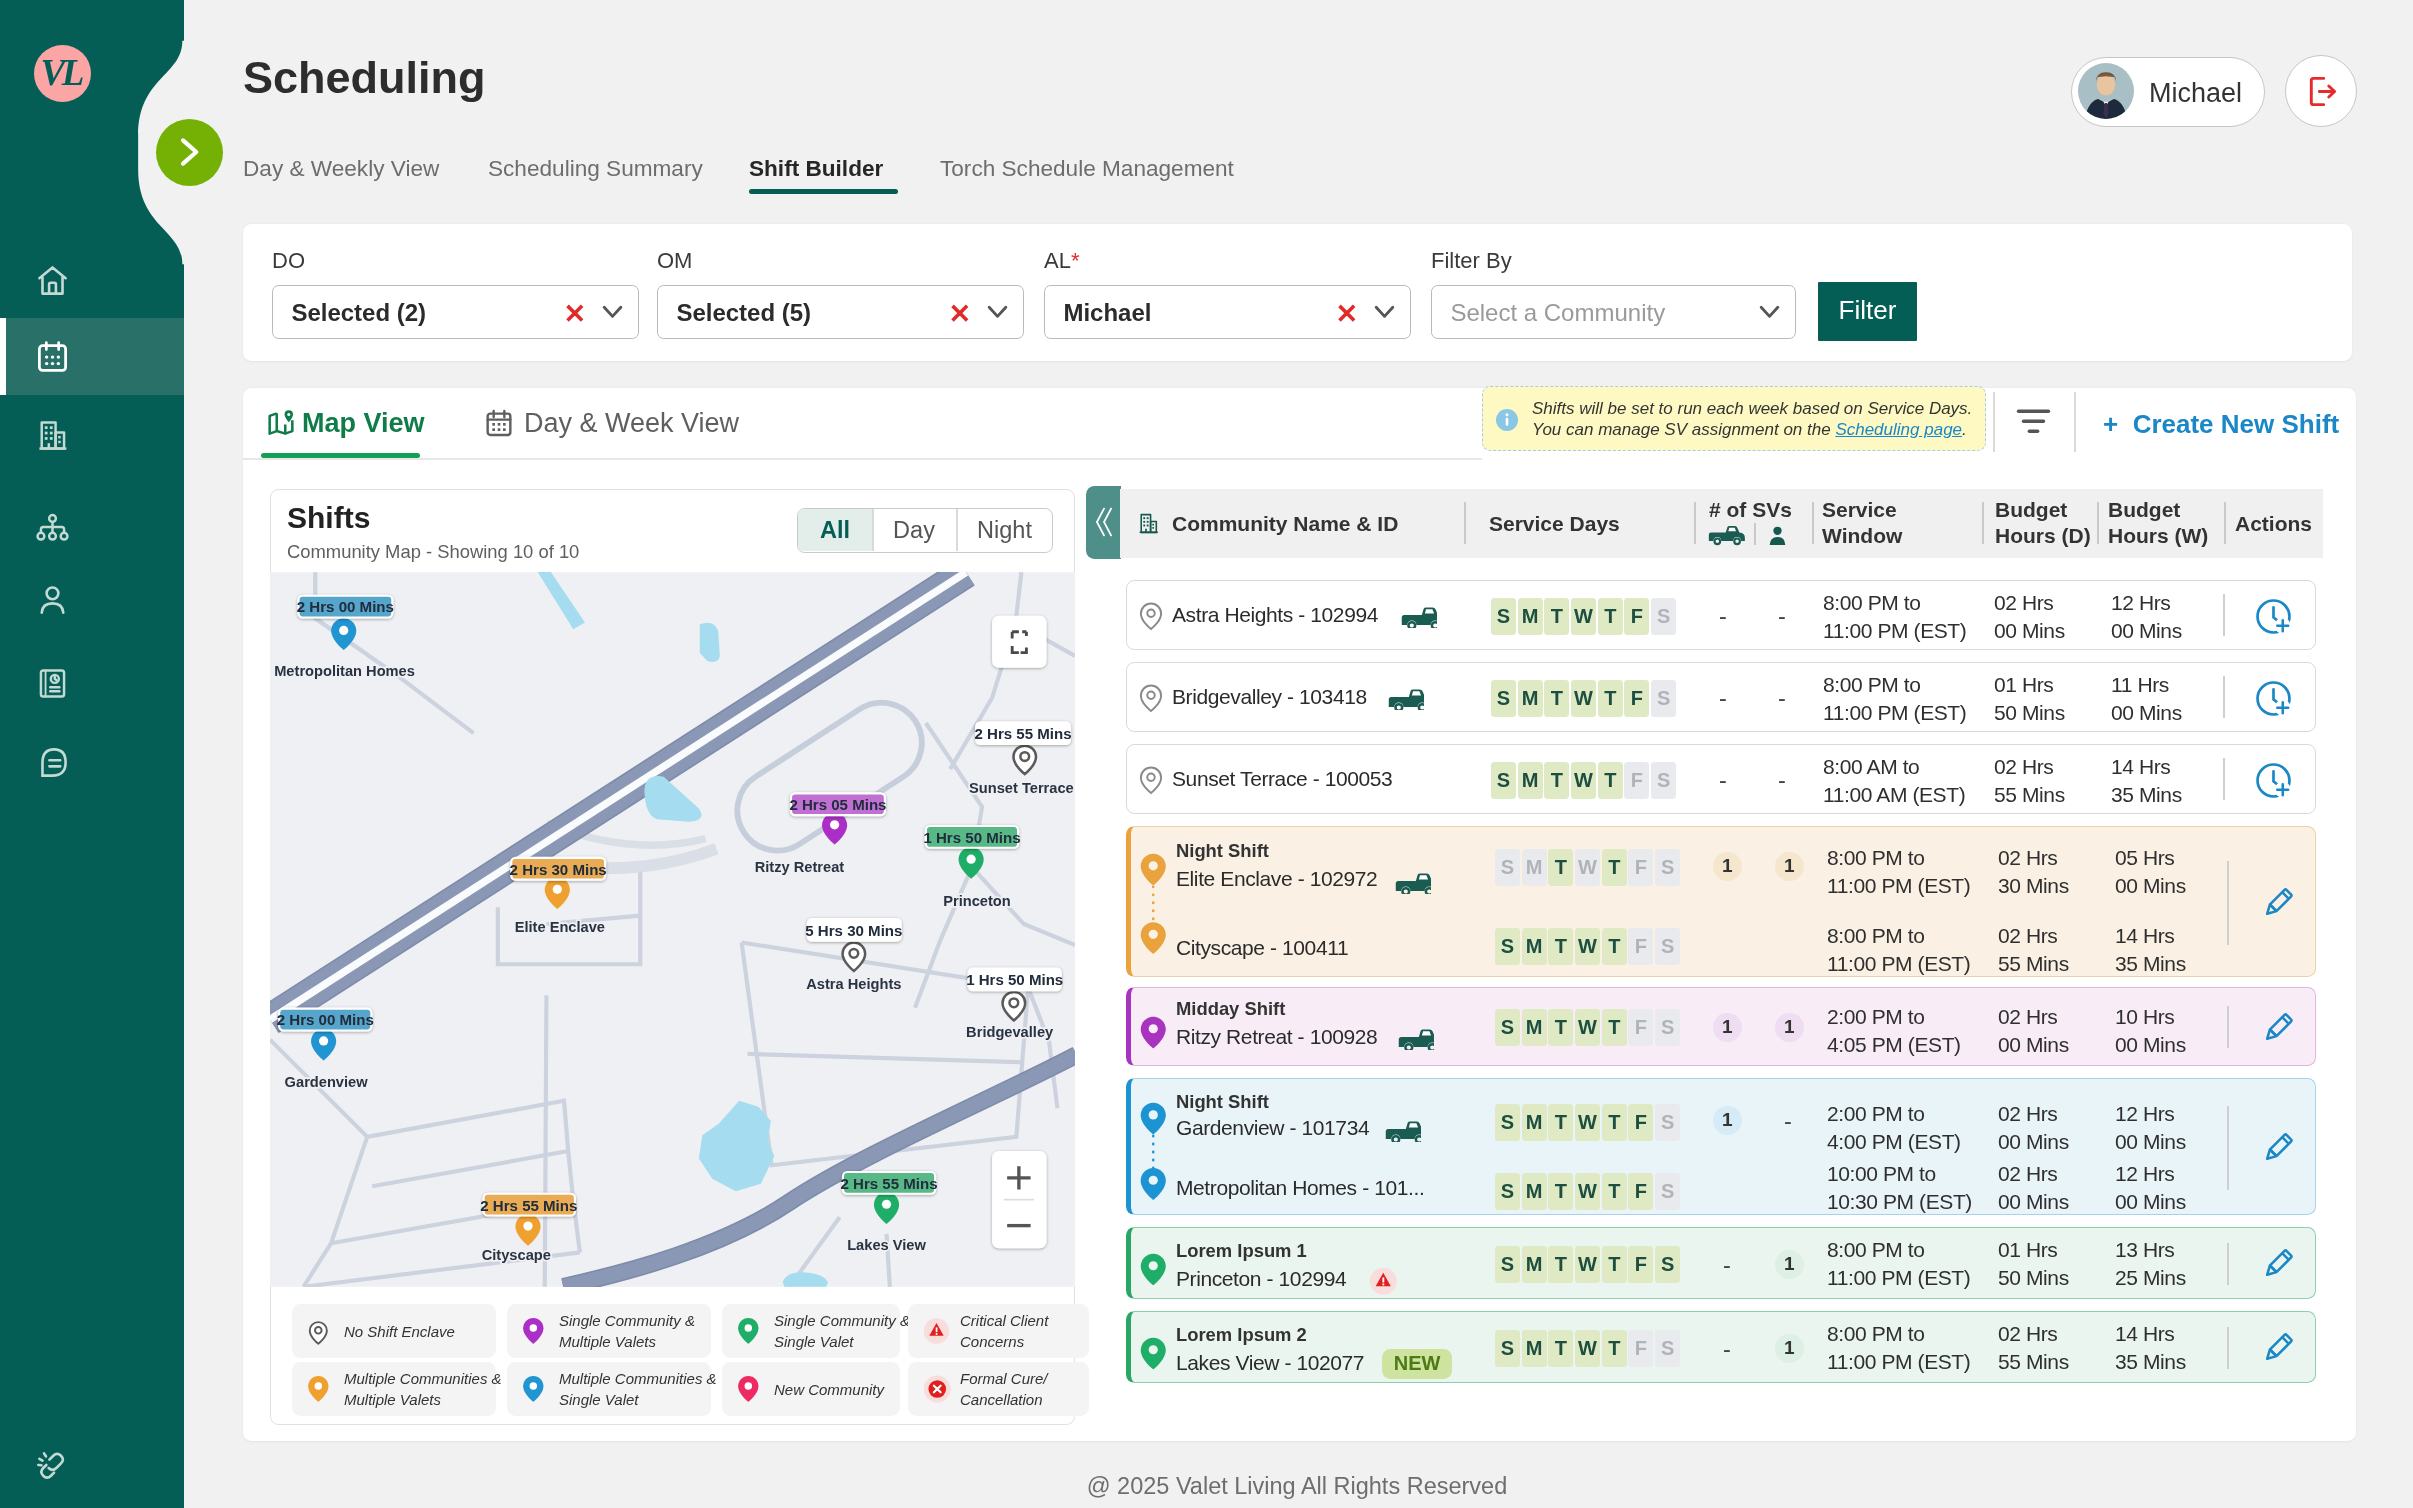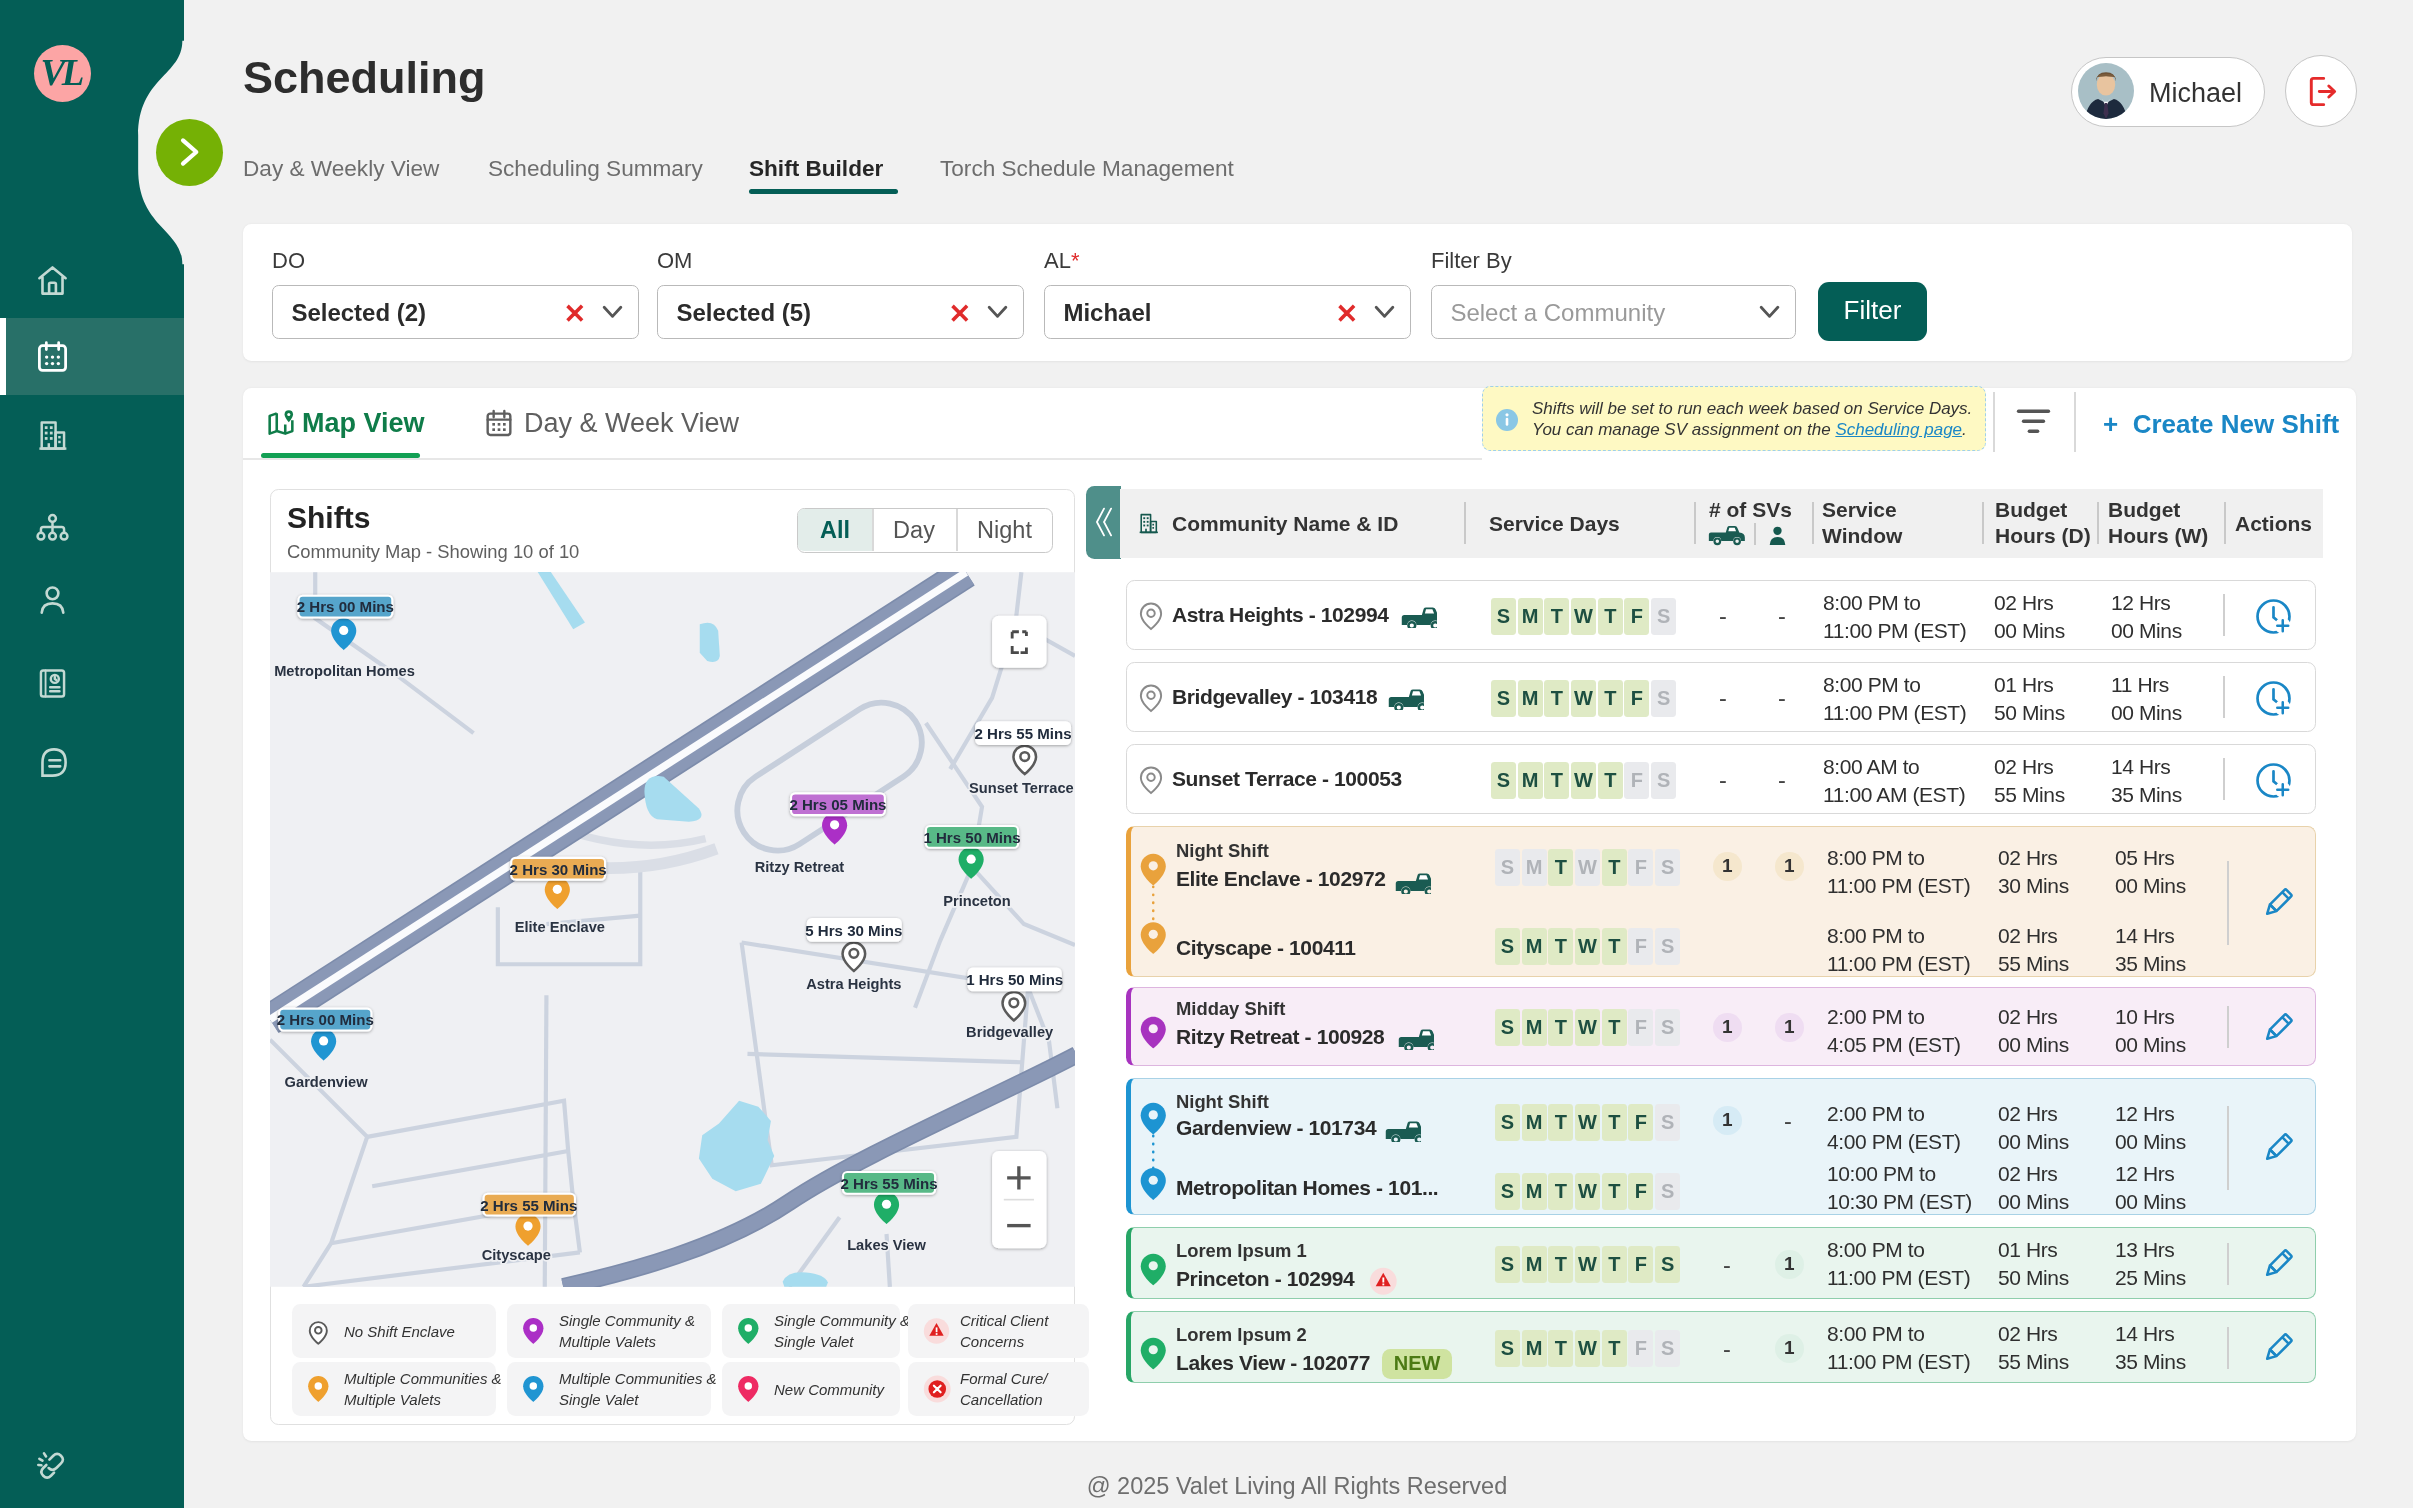--- a/index.html
+++ b/index.html
@@ -28,21 +28,21 @@
   #logoutbtn { left:2285px; top:55px; width:72px; height:72px; background:#fff; border:1.7px solid #c6c6c6; border-radius:50%; }
 
   
   #filtercard { left:243px; top:224px; width:2109px; height:137px; background:#fff; border-radius:8.4px; box-shadow:0 0.8px 2.5px rgba(0,0,0,0.06); }
   .flabel { top:248px; font-size:22px; color:#3a3a3a; }
   .fbox { top:285px; width:367px; height:54px; border:1.7px solid #b9b9b9; border-radius:6.7px; background:#fff; }
   .fbox .val { position:absolute; left:18.4px; top:12.6px; font-size:24px; color:#2b2b2b; font-weight:700; }
   .fbox .ph { position:absolute; left:18.4px; top:12.6px; font-size:24px; color:#9a9a9a; }
   .fx { position:absolute; right:52px; top:11.7px; font-size:27px; color:#e02b2b; font-weight:bold; }
   .fchev { position:absolute; right:13.4px; top:17px; }
-  #filterbtn { left:1818px; top:282px; width:109px; height:59px; background:#045e56; border-radius:11px; color:#fff; font-size:26px; text-align:center; line-height:57px; }
+  #filterbtn { left:1818px; top:282px; width:99px; height:59px; background:#045e56; border-radius:1px; color:#fff; font-size:26px; text-align:center; line-height:57px; }
 
   
   #maincard { left:243px; top:388px; width:2113px; height:1053px; background:#fff; border-radius:8.4px; box-shadow:0 0.8px 2.5px rgba(0,0,0,0.06); }
   #stripline { left:243px; top:458px; width:1239px; height:1.7px; background:#e7e7e7; }
   #mapviewtab { left:302px; top:408px; font-size:27px; font-weight:bold; color:#0f7c49; }
   #mapviewline { left:261px; top:453px; width:159px; height:5px; background:#12a054; border-radius:2.5px; }
   #dwviewtab { left:524px; top:408px; font-size:27px; color:#5f5f5f; }
   #infobox { left:1482px; top:386px; width:504px; height:65px; background:#fef9c3; border:1.7px dashed #9fd0ea; border-radius:8.4px; }
   #infobox .t { position:absolute; left:49px; top:11px; font-size:17px; font-style:italic; color:#333; line-height:21px; white-space:nowrap; }
   
@@ -63,21 +63,21 @@
   .lgbox { background:#f4f4f5; border-radius:8.4px; }
   .lgbox .tx { position:absolute; left:52px; top:50%; transform:translateY(-50%); font-size:15px; font-style:italic; color:#333; line-height:21px; white-space:nowrap; }
   .lgbox svg { position:absolute; left:15px; top:50%; transform:translateY(-50%); }
 
   
   #colltab { left:1086px; top:486px; width:35px; height:73px; background:#4f8f8a; border-radius:8.4px 0 0 8.4px; }
   #thead { left:1120px; top:489px; width:1203px; height:69px; background:#f0f0f0; }
   .th { position:absolute; font-size:21px; font-weight:bold; color:#333; line-height:26px; }
   .thsep { position:absolute; top:13.4px; width:1.7px; height:42px; background:#c9c9c9; }
   .row { position:absolute; left:1126px; width:1190px; background:#fff; border:1.7px solid #d9d9d9; border-radius:8.4px; }
-  .rname { position:absolute; font-size:21px; font-weight:bold; letter-spacing:-0.4px; color:#2b2b2b; }
+  .rname { position:absolute; font-size:21px; font-weight:normal; letter-spacing:-0.4px; color:#2b2b2b; }
   .rsub { position:absolute; font-size:18.4px; font-weight:bold; color:#333; }
   .chips { position:absolute; display:flex; gap:1.7px; }
   .chip { width:25px; height:37px; border-radius:3.4px; background:#dfeac5; color:#1d4f41; font-size:20px; font-weight:bold; text-align:center; line-height:37px; }
   .chip.off { background:#e9eaed; color:#b0b3b8; }
   .dash { position:absolute; font-size:23.5px; color:#444; }
   .num { position:absolute; width:28.5px; height:28.5px; border-radius:50%; font-size:19px; font-weight:bold; color:#333; text-align:center; line-height:28.5px; }
   .win { position:absolute; font-size:21px; letter-spacing:-0.4px; color:#2f2f2f; line-height:28px; }
   .rdiv { position:absolute; left:1096px; width:1.7px; background:#cfcfcf; }
   .truck { position:absolute; width:37px; height:22.6px; }
   .clkp { position:absolute; width:37px; height:37px; }

